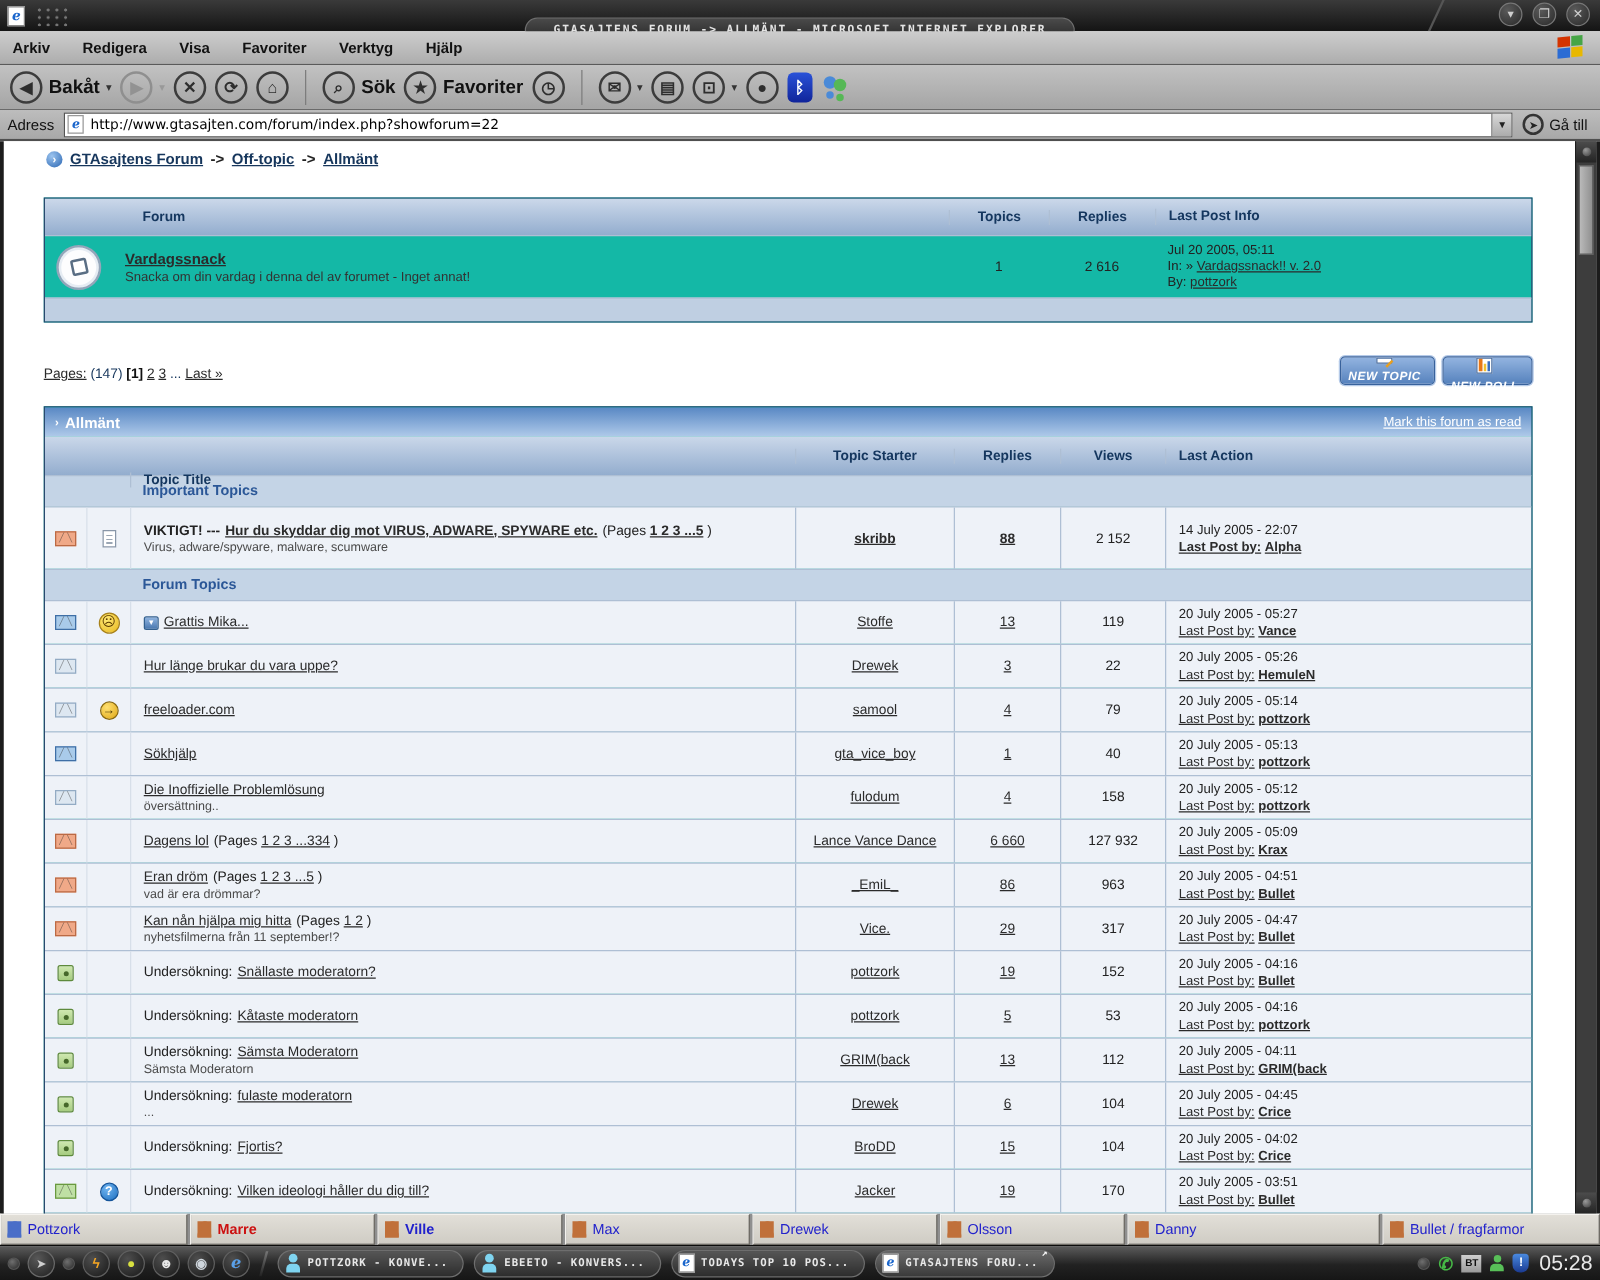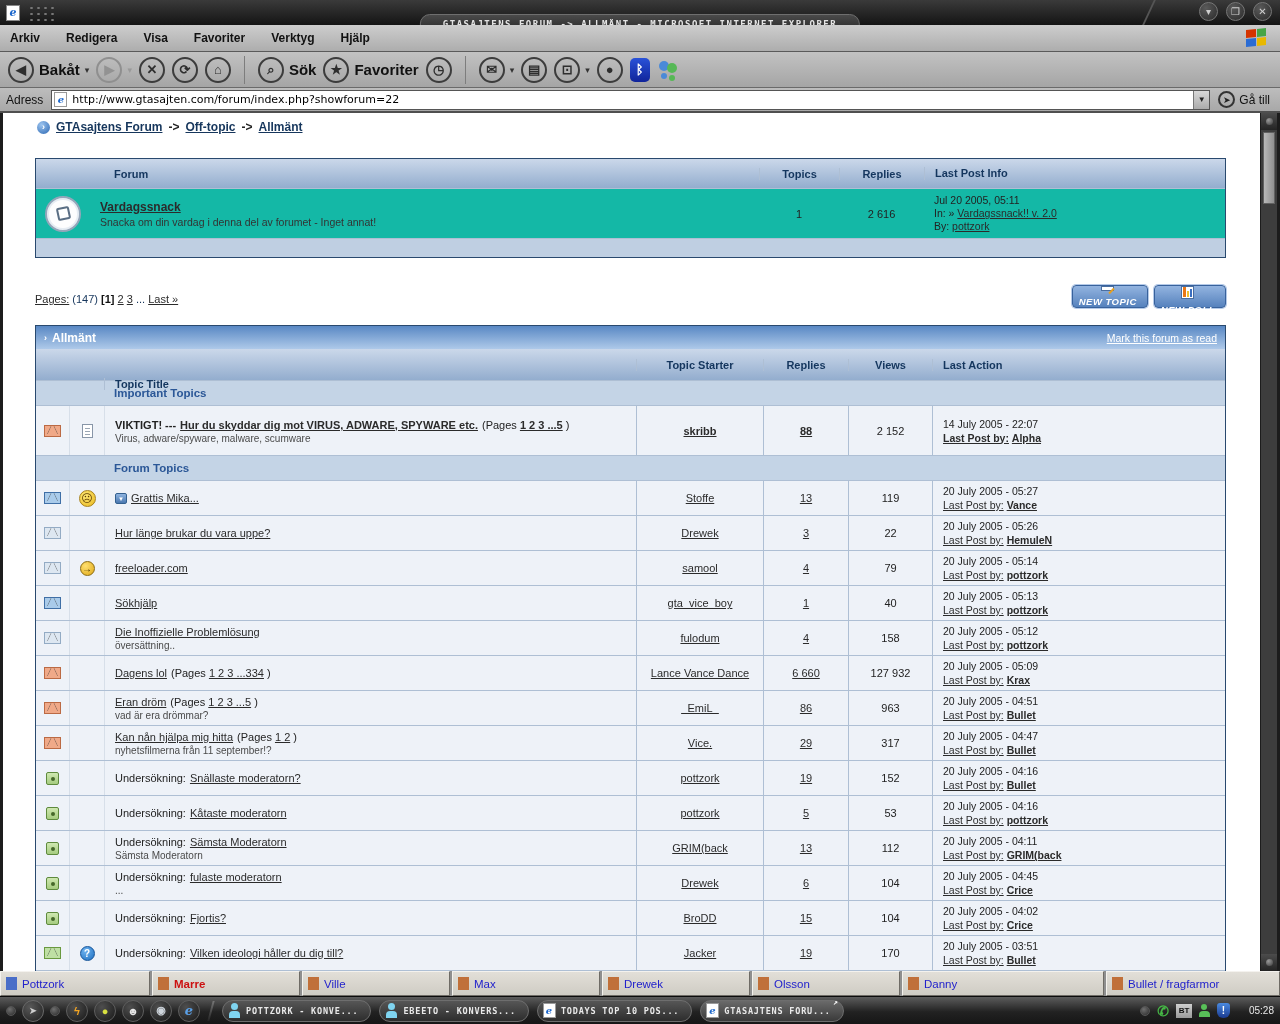--- a/index.html
+++ b/index.html
@@ -208,21 +208,21 @@
     font:bold italic 10px "DejaVu Serif", serif; text-align:center; line-height:13px; }
   .tray { margin-left:auto; display:flex; align-items:center; gap:7px; }
   .tray-phone { color:#46b846; font-size:14px; font-weight:bold; }
   .tray-bt { width:16px; height:14px; background:linear-gradient(#cfcfcf,#9a9a9a); color:#111;
     font:bold 8px "Liberation Sans", sans-serif; text-align:center; line-height:14px; }
   .tray-msn { width:11px; height:13px; position:relative; }
   .tray-msn::before { content:""; position:absolute; left:2.5px; top:0; width:6px; height:6px; border-radius:50%; background:#58c058; }
   .tray-msn::after { content:""; position:absolute; left:0; bottom:0; width:11px; height:6px; border-radius:4px 4px 0 0; background:#58c058; }
   .tray-alert { width:13px; height:15px; border-radius:3px 3px 6px 6px; background:linear-gradient(#4a8ae0,#1a3a90);
     color:#fff; font-weight:bold; font-size:10px; text-align:center; line-height:15px; }
-  .clock { color:#e8e8e8; font-size:10px; margin-left:12px; }
+  .clock { color:#e8e8e8; font-size:17px; margin-left:1px; }
 </style>
 </head>
 <body>
 
 <div class="screen">
 
   <div class="titlebar">
     <div class="app-icon">e</div>
     <div class="grip"></div>
     <div class="title-pill">GTAsajtens Forum -&gt; Allmänt - Microsoft Internet Explorer</div>
@@ -866,21 +866,21 @@
 
   <div class="contactsbar">
       <div class="contact" style="width: 150px;">
         <span class="person p-blue"></span>
         <span>Pottzork</span>
       </div>
       <div class="contact red" style="width: 148px; align-items: center;">
         <span class="person p-orange"></span>
         <span>Marre</span>
       </div>
-      <div class="contact" style="width: 148px;">
+      <div class="contact" style="width: 148px; font-weight: bold;">
         <span class="person p-orange"></span>
         <span>Ville</span>
       </div>
       <div class="contact" style="width: 148px;">
         <span class="person p-orange"></span>
         <span>Max</span>
       </div>
       <div class="contact" style="width: 148px;">
         <span class="person p-orange"></span>
         <span>Drewek</span>

